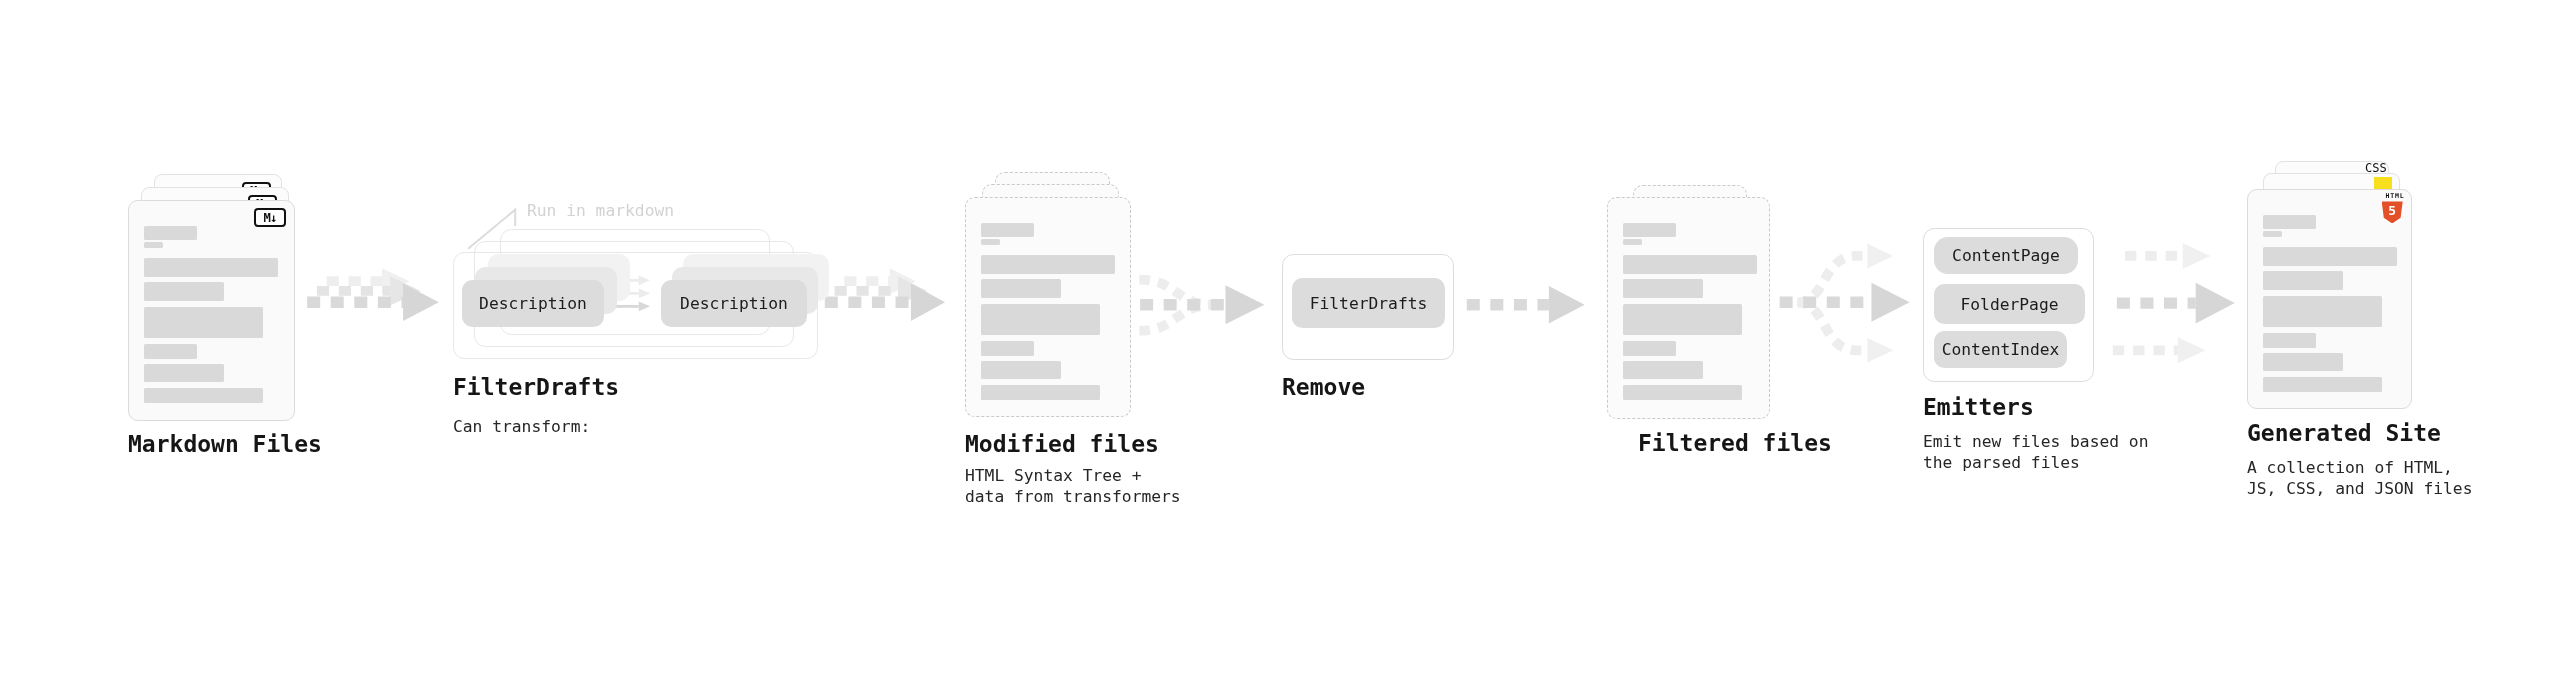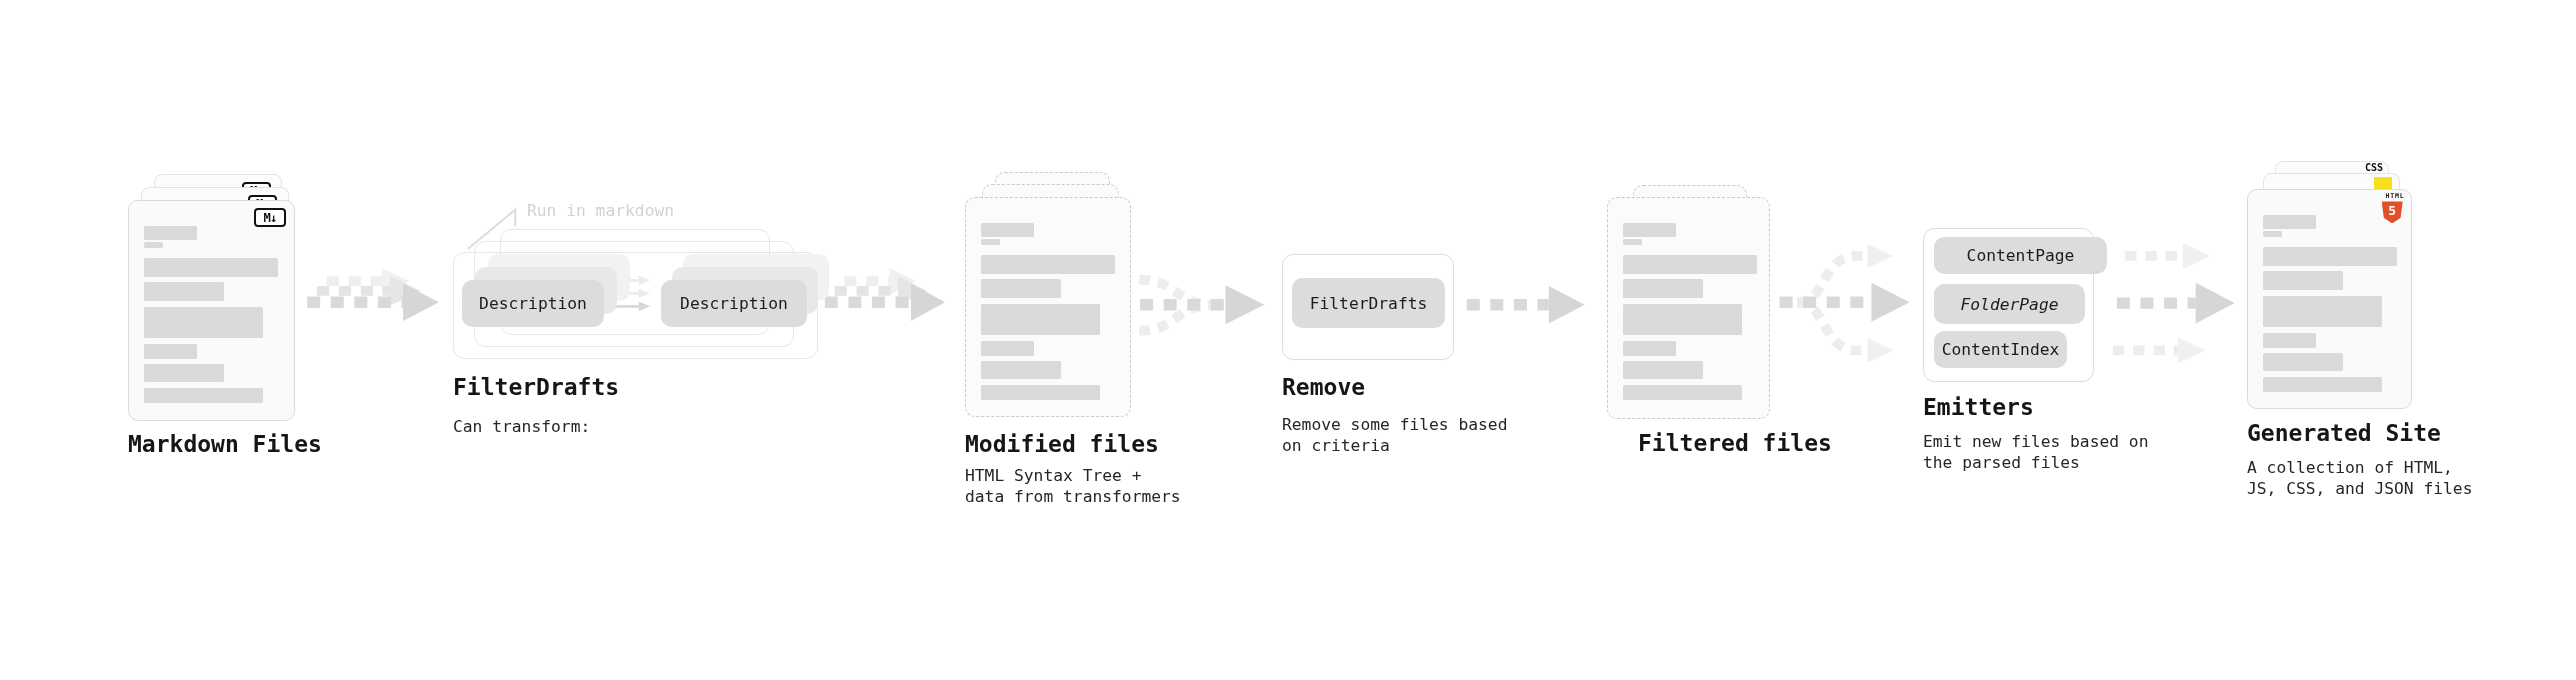--- a/index.html
+++ b/index.html
@@ -33,21 +33,21 @@
            border-radius:11.4px; background:transparent; }
   .panel { position:absolute; box-sizing:border-box; background:#ffffff;
            border:1.6px solid #dcdcdc; border-radius:11.4px; }
 
   
   .md-badge { position:absolute; box-sizing:border-box; background:#ffffff;
               border:2.4px solid #111111; border-radius:4.1px; color:#111111;
               font-weight:bold; font-size:12.2px; display:flex; align-items:center;
               justify-content:center; letter-spacing:-0.8px; }
   .css-badge { position:absolute; width:16.3px; text-align:center; }
-  .css-badge .css-word { font-size:10px; font-weight:bold; color:#111; line-height:6.5px; letter-spacing:0; }
+  .css-badge .css-word { font-size:12px; font-weight:normal; color:#111; line-height:6.5px; letter-spacing:0; }
   .css-badge .css-bar { height:2.4px; background:#2b62e9; margin-top:0.8px; border-radius:0.8px; }
   .js-badge { position:absolute; background:#f7df1e; }
   .html5 { position:absolute; width:24.4px; text-align:right; }
   .html5-word { font-size:6.5px; font-weight:bold; color:#111; line-height:7.3px; letter-spacing:0.8px; }
   .html5-shield { width:21px; height:22px; margin:0.8px auto 0;
                   background:#e34f26; color:#ffffff; font-weight:bold; font-size:13px;
                   display:flex; align-items:center; justify-content:flex-start;
                   flex-direction:column;
                   clip-path:polygon(0 0, 100% 0, 90% 74%, 50% 100%, 10% 74%); }
   .html5-shield span { line-height:19.5px; }
@@ -177,41 +177,39 @@
         <div class="bar" style="top: 187px; width: 119px; height: 14.6px;"></div>
       </div>
   </div>
   <div class="heading" style="left:965px; top:432px;">Modified files</div>
   <div class="desc" style="left:965px; top:465px;">HTML Syntax Tree +
 data from transformers</div>
 
   <div class="panel" style="left:1282px; top:254px; width:172px; height:106px;"></div>
   <div class="pill" style="left:1292px; top:278px; width:153px; height:50px;">FilterDrafts</div>
   <div class="heading" style="left:1282px; top:375px;">Remove</div>
-  <div class="desc" style="left:1282px; top:414px;">Remove some files based
-on criteria</div>
 
   <div class="doc dashed" style="left:1633px; top:185px; width:114px; height:89px;"></div>
   <div class="doc dashed" style="left:1607px; top:197px; width:163px; height:222px;">
     <div>
         <div class="bar" style="top: 25px; width: 53px; height: 14px;"></div>
         <div class="bar" style="top: 41px; width: 18.7px; height: 5.7px;"></div>
         <div class="bar" style="top: 57px; width: 134px; height: 18.7px;"></div>
         <div class="bar" style="top: 81px; width: 80px; height: 18.7px;"></div>
         <div class="bar" style="top: 106px; width: 119px; height: 31px;"></div>
         <div class="bar" style="top: 143px; width: 53px; height: 15.4px;"></div>
         <div class="bar" style="top: 163px; width: 80px; height: 18px;"></div>
         <div class="bar" style="top: 187px; width: 119px; height: 14.6px;"></div>
       </div>
   </div>
   <div class="heading" style="left:1638px; top:431px;">Filtered files</div>
 
   <div class="panel" style="left:1923px; top:228px; width:171px; height:154px;"></div>
-  <div class="pill" style="left:1934px; top:237px; width:173px; height:37px;">ContentPage</div>
-  <div class="pill" style="left:1934px; top:284px; width:151px; height:40px;font-style:italic;">FolderPage</div>
+  <div class="pill" style="left:1934px; top:237px; width:144px; height:37px;border-radius:14px;">ContentPage</div>
+  <div class="pill" style="left:1934px; top:284px; width:151px; height:40px;">FolderPage</div>
   <div class="pill" style="left:1934px; top:331px; width:133px; height:37px;">ContentIndex</div>
   <div class="heading" style="left:1923px; top:395px;">Emitters</div>
   <div class="desc" style="left:1923px; top:431px;">Emit new files based on
 the parsed files</div>
 
   <div class="doc back" style="left:2275px; top:161px; width:114px; height:89px;">
     <div class="css-badge" style="left:89px; top:3.3px;">
       <div class="css-word">CSS</div>
       <div class="css-bar"></div>
     </div>

